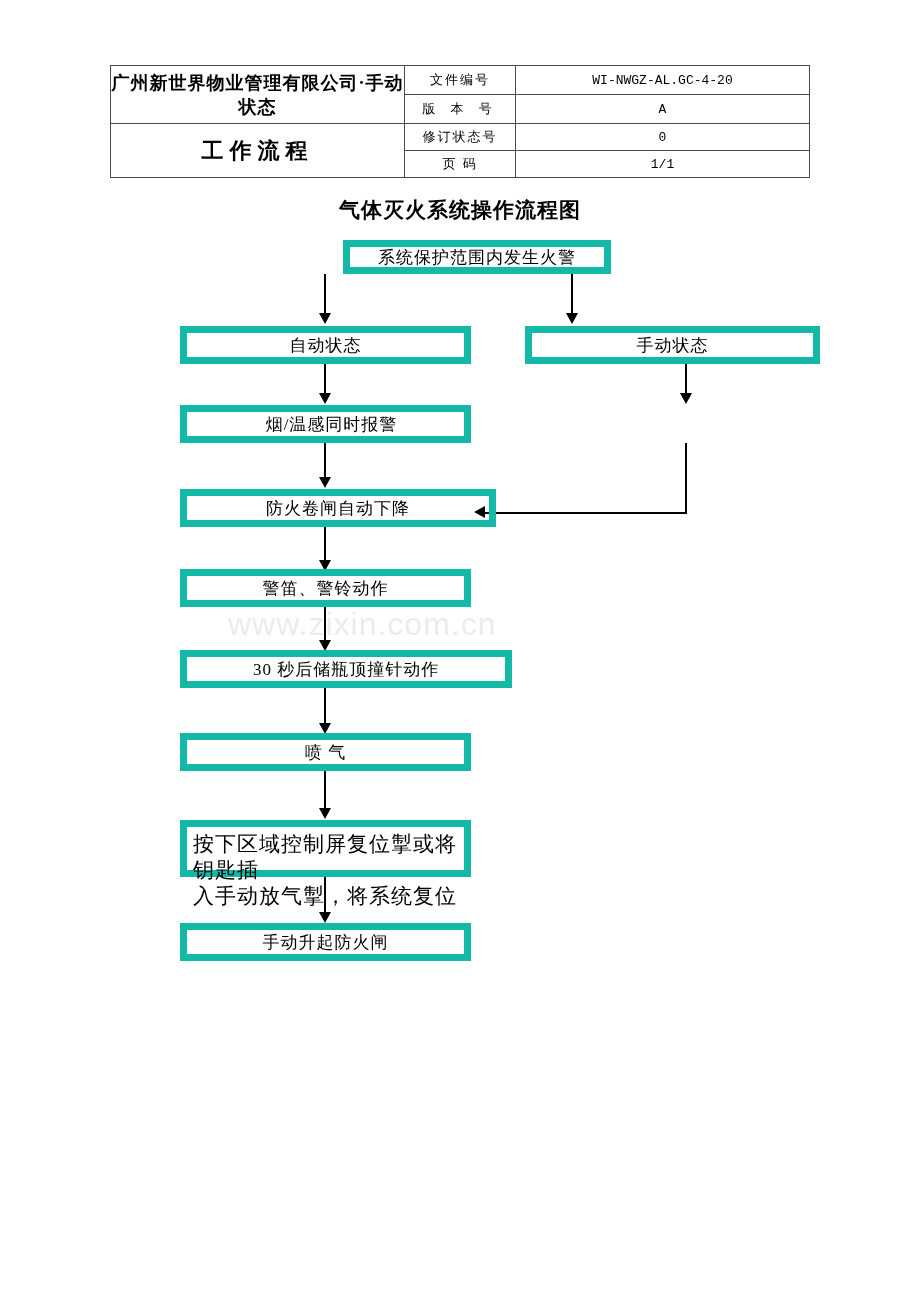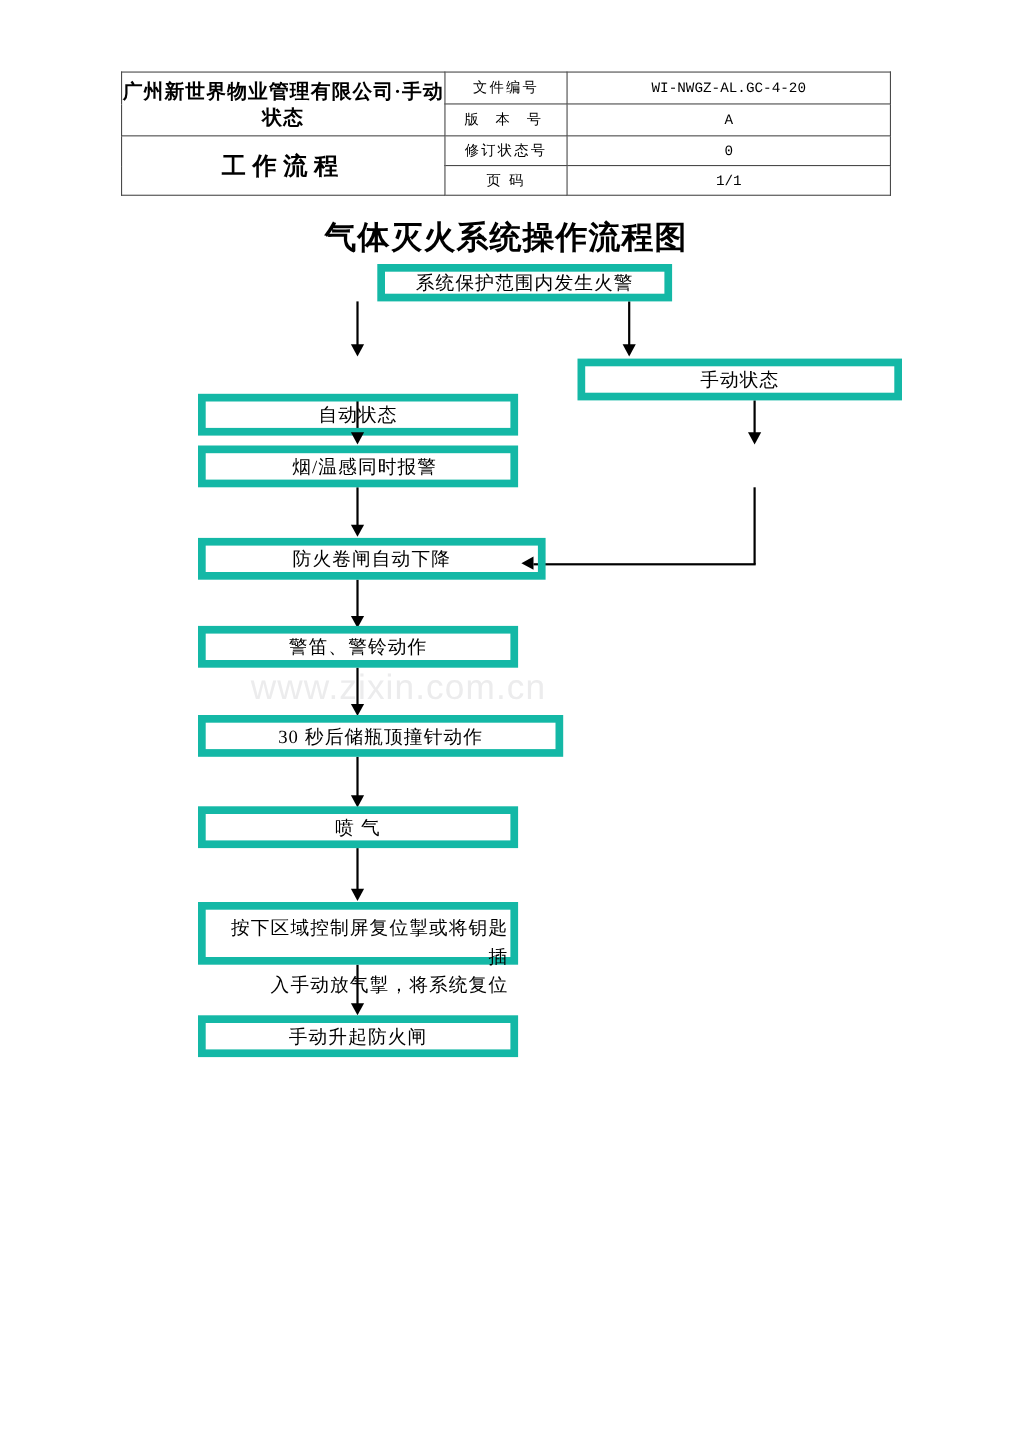--- a/index.html
+++ b/index.html
@@ -57,21 +57,21 @@
   }
   .hdr-key.spaced { letter-spacing: 6px; }
 
   
   .doc-title {
     position: absolute;
     left: 0;
     top: 196px;
     width: 920px;
     text-align: center;
-    font-size: 29px;
+    font-size: 21px;
     font-weight: bold;
     letter-spacing: 1px;
     font-family: "Liberation Sans", "DejaVu Sans", sans-serif;
   }
 
   
   .watermark {
     position: absolute;
     left: 228px;
     top: 606px;
@@ -102,24 +102,24 @@
     align-items: center;
     justify-content: center;
     font-size: 17px;
     letter-spacing: 1px;
     font-family: "Liberation Serif", "DejaVu Serif", serif;
     z-index: 3;
   }
   .node.twoline {
     display: block;
     justify-content: flex-start;
-    text-align: right;
+    text-align: left;
     padding: 4px 2px 0 6px;
     line-height: 26px;
-    font-size: 17px;
+    font-size: 21px;
   }
   .conn {
     position: absolute;
     z-index: 2;
   }
   .conn.v { width: 0; border-left: 2px solid #000; }
   .conn.h { height: 0; border-top: 2px solid #000; }
   .arrow-down {
     position: absolute;
     width: 0; height: 0;
@@ -172,21 +172,21 @@
   <div class="node" style="left:343px; top:240px; width:268px; height:34px;">
     <span>系统保护范围内发生火警</span>
   </div>
 
   <div class="conn v" style="left:324px; top:274px; height:44px;"></div>
   <div class="arrow-down" style="left:319px; top:313px;"></div>
 
   <div class="conn v" style="left:571px; top:274px; height:44px;"></div>
   <div class="arrow-down" style="left:566px; top:313px;"></div>
 
-  <div class="node" style="left:180px; top:326px; width:291px; height:38px;margin-top:32px;">
+  <div class="node" style="left:180px; top:326px; width:291px; height:38px;">
     <span>自动状态</span>
   </div>
 
   <div class="node" style="left:525px; top:326px; width:295px; height:38px;">
     <span>手动状态</span>
   </div>
 
   <div class="conn v" style="left:324px; top:364px; height:33px;"></div>
   <div class="arrow-down" style="left:319px; top:393px;"></div>
 

